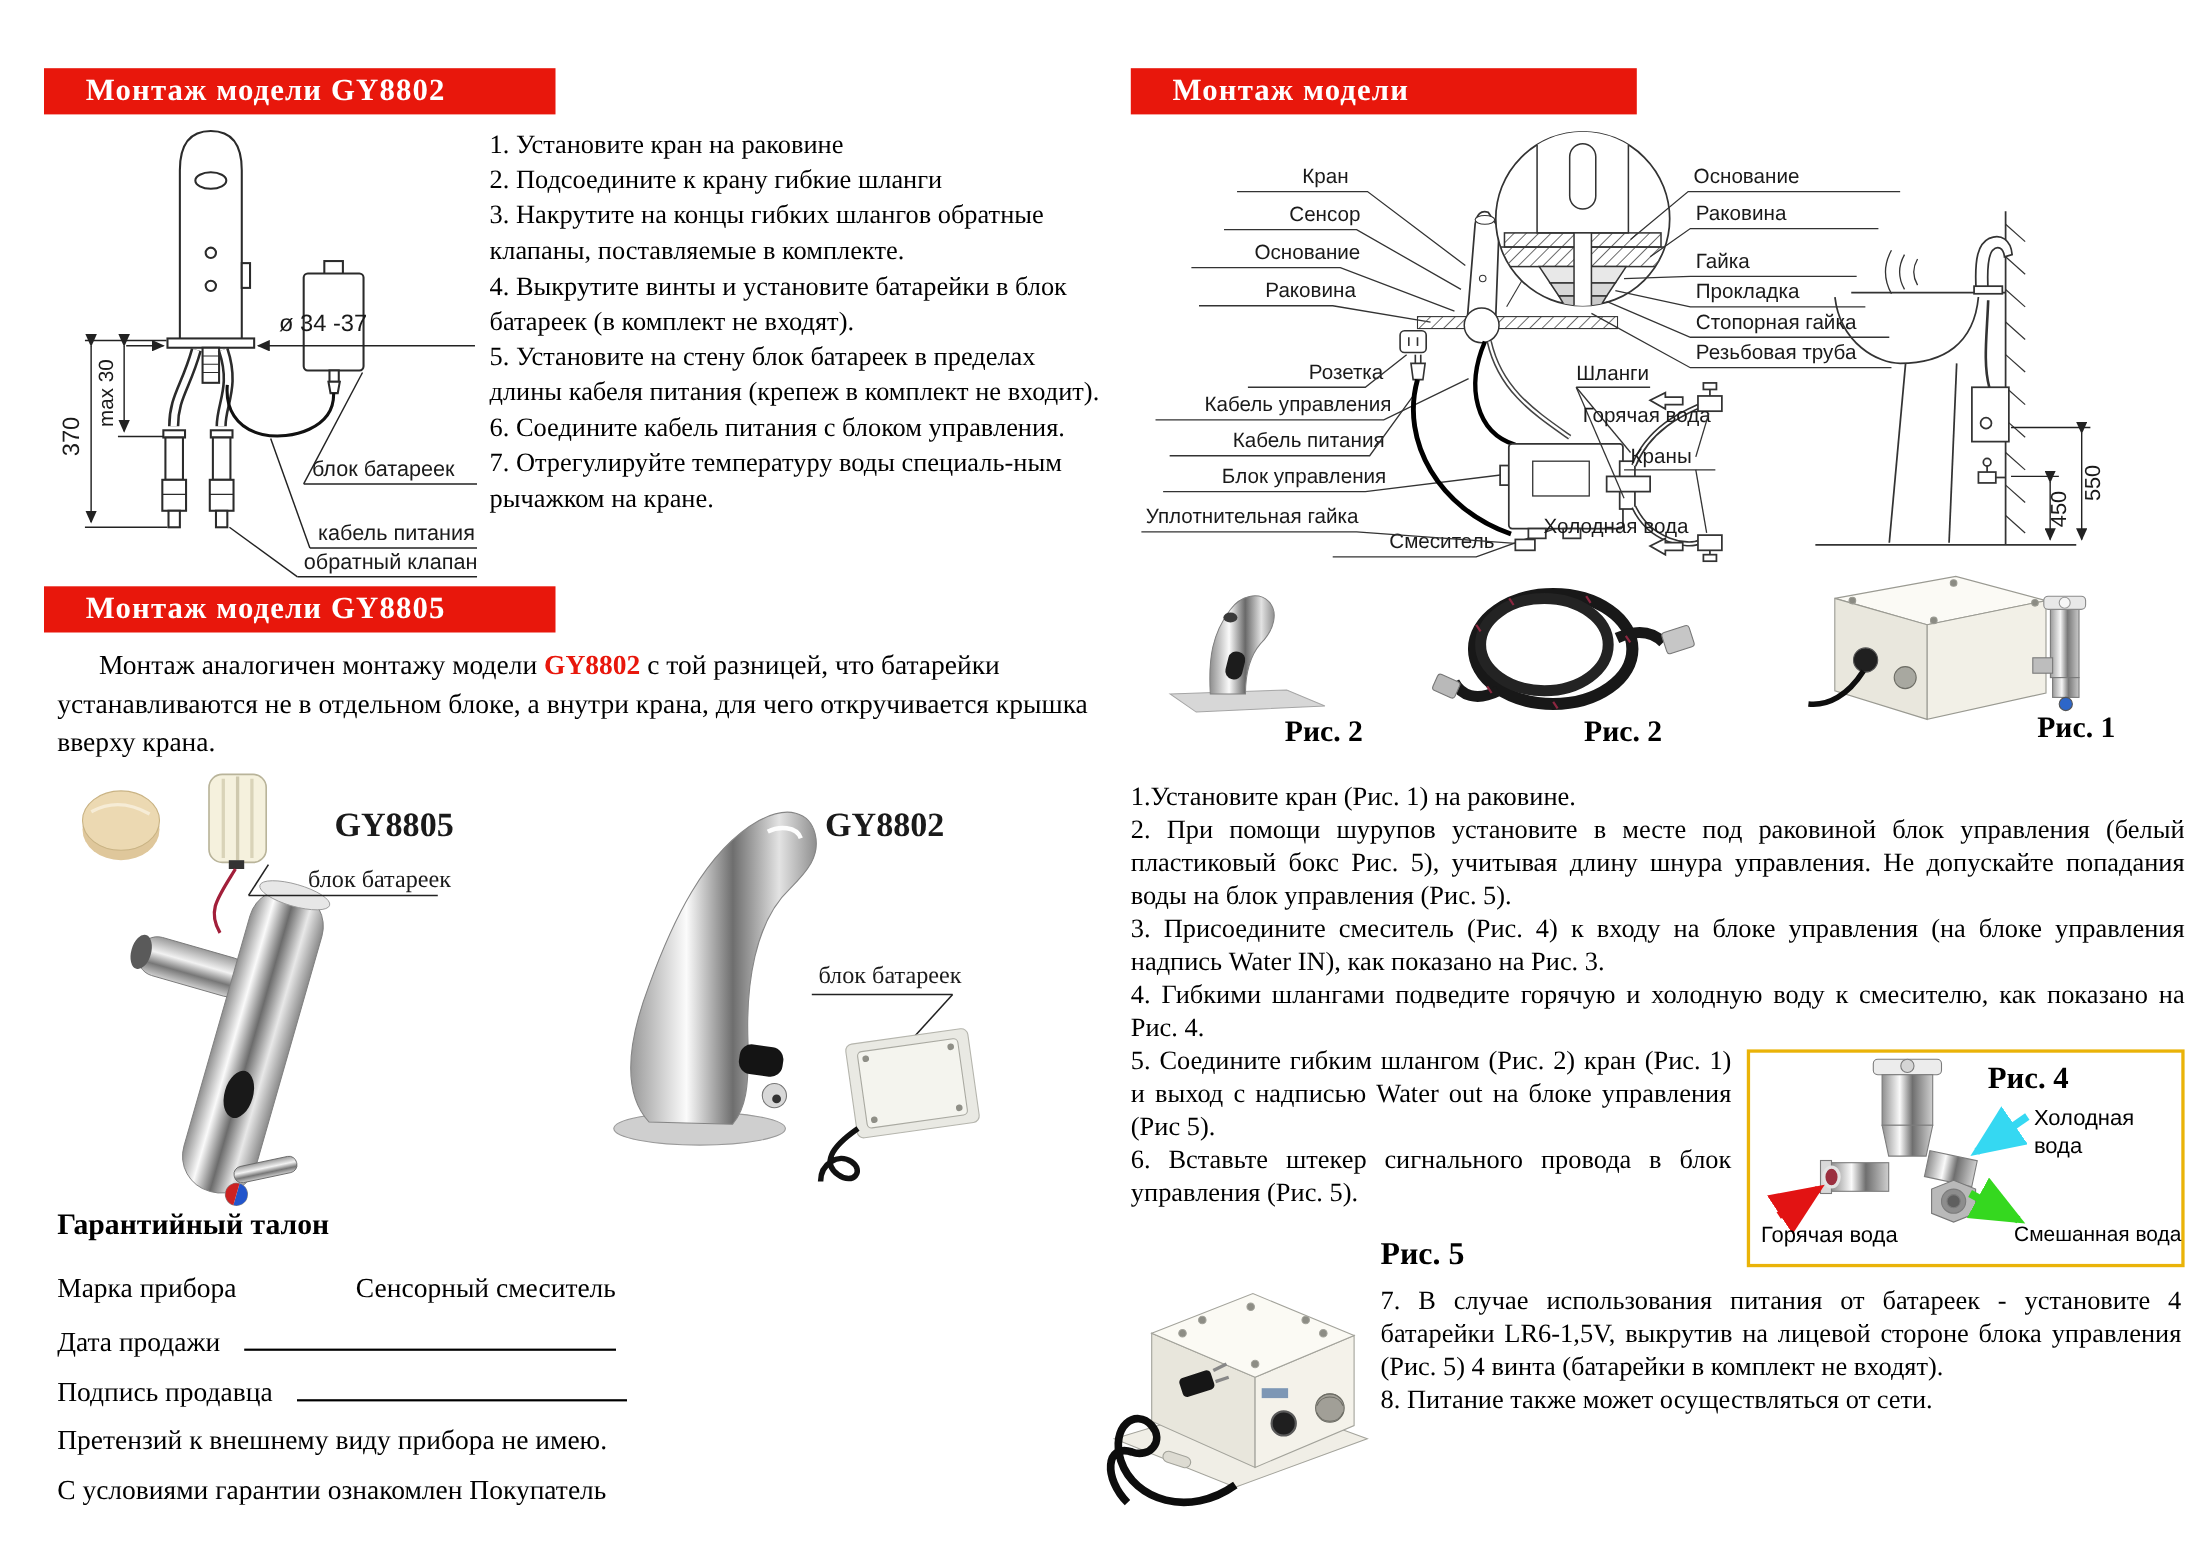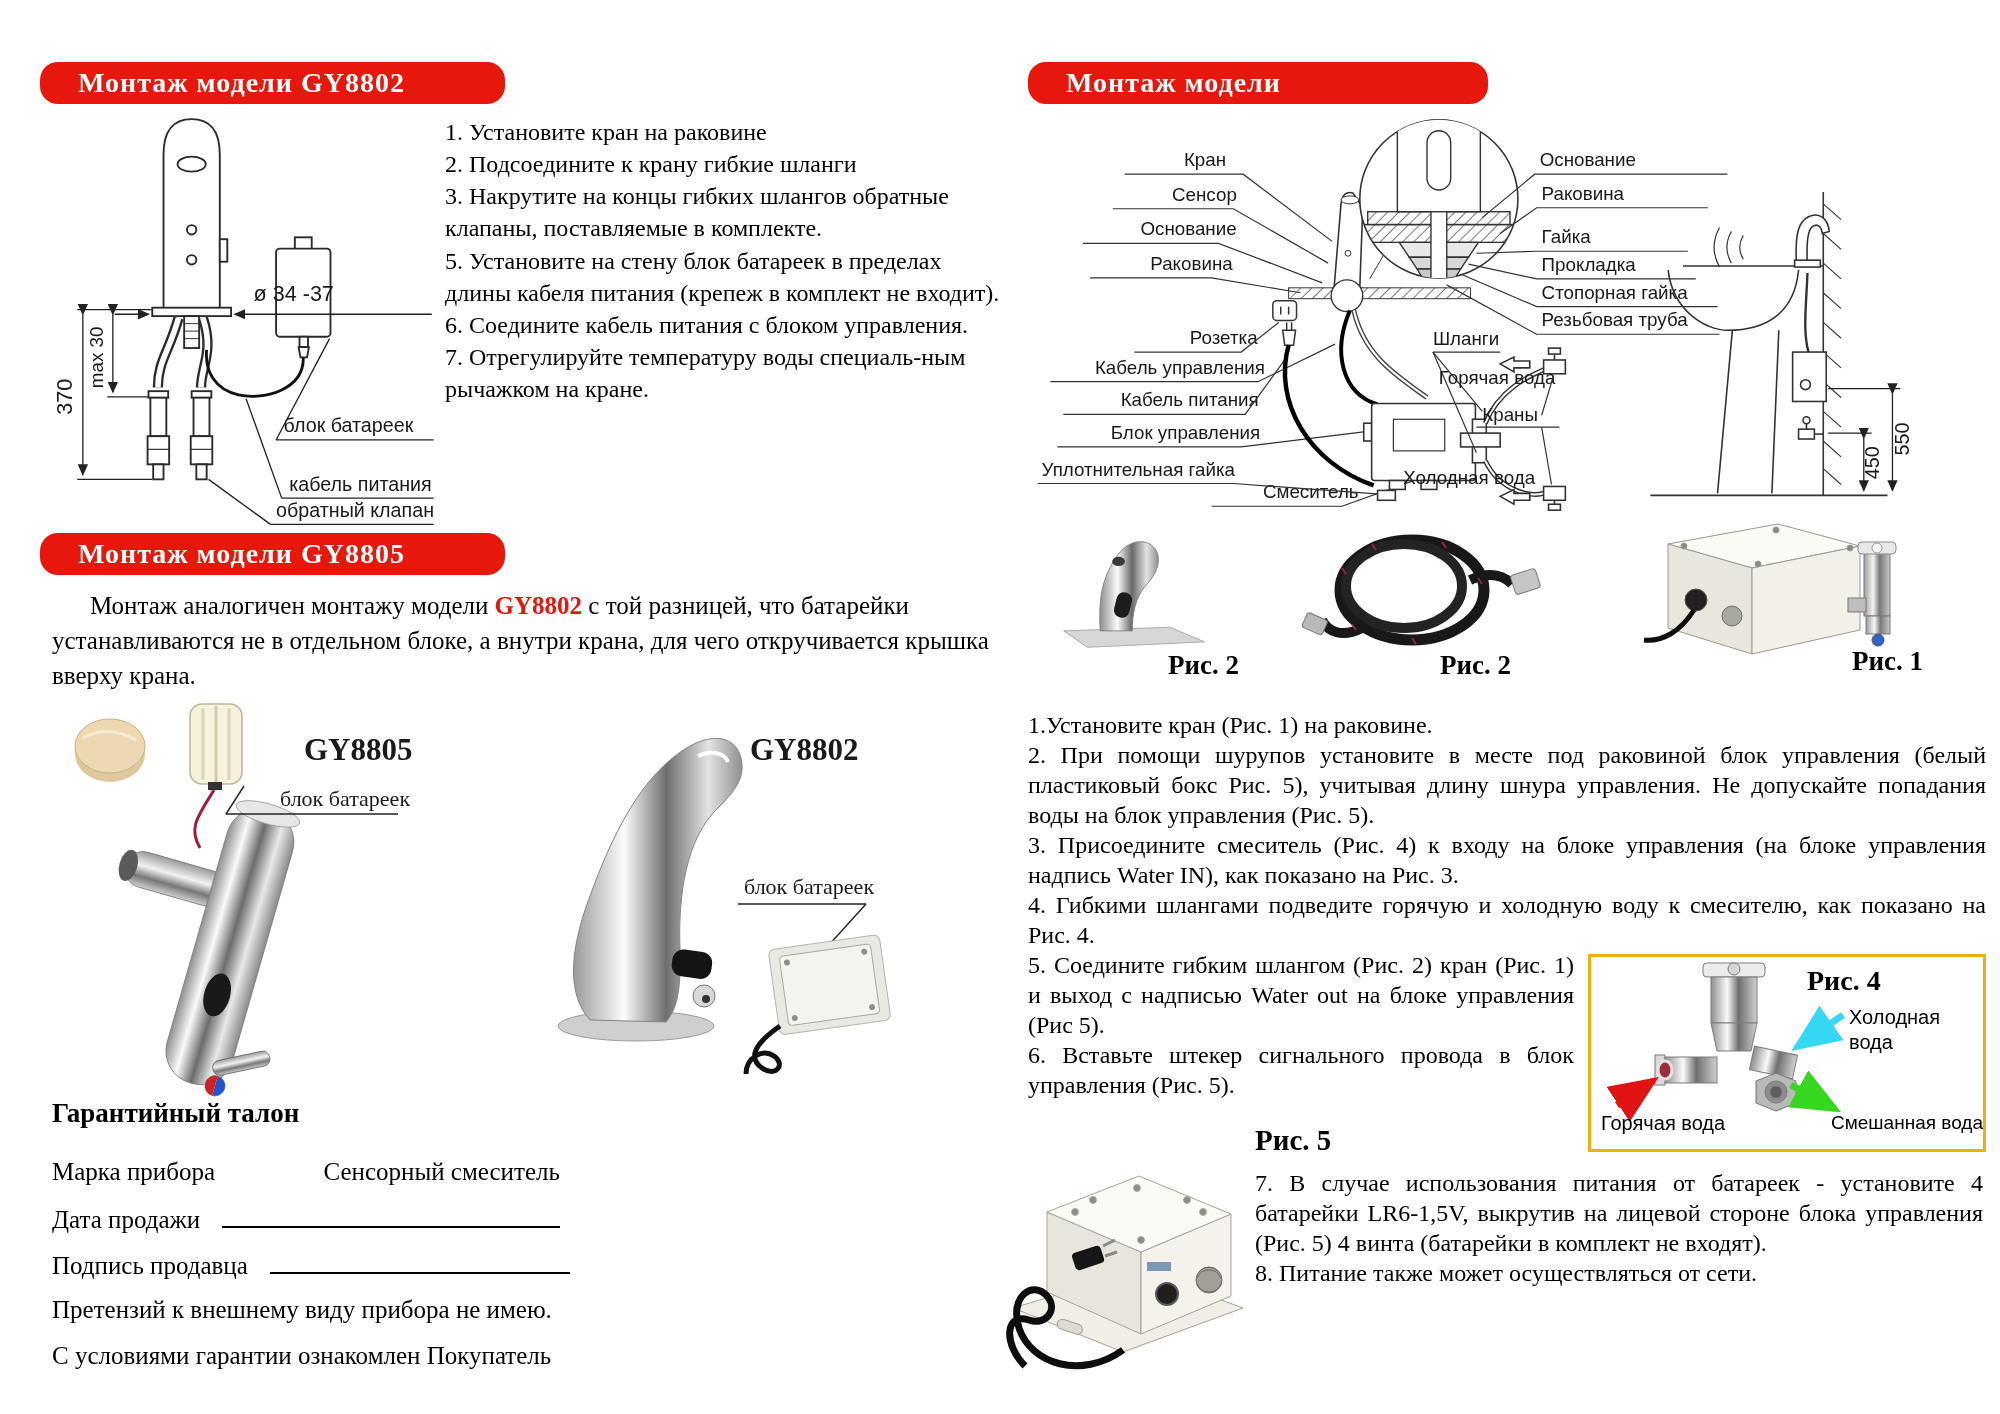--- a/index.html
+++ b/index.html
@@ -1,20 +1,20 @@
 <!DOCTYPE html>
 <html><head>
 <meta charset="utf-8">
 <style>
   html,body{margin:0;padding:0;background:#fff;}
   .page{position:relative;width:2000px;height:1414px;background:#ffffff;overflow:hidden;
         font-family:"Liberation Serif",serif;color:#000;}
   .abs{position:absolute;}
   .redbar{background:#e8170c;color:#fff;font-weight:bold;font-size:28px;line-height:42px;
-          height:42px;padding-left:38px;letter-spacing:1px;font-family:"Liberation Serif",serif;border-radius:18px;}
+          height:42px;padding-left:38px;letter-spacing:1px;font-family:"Liberation Serif",serif;}
   .steps{font-size:24px;line-height:1.34;}
   .steps p{margin:0;}
   .rsteps{font-size:24px;line-height:1.25;text-align:justify;}
   .rsteps p{margin:0;}
   .para{font-size:25px;line-height:1.4;text-indent:38px;}
   .red{color:#e8170c;font-weight:bold;}
   .warr-title{font-size:27px;font-weight:bold;}
   .warr-row{font-size:25px;}
   .uline{display:inline-block;border-bottom:2px solid #000;height:22px;vertical-align:baseline;}
   .figcap{font-size:27px;font-weight:bold;font-family:"Liberation Serif",serif;}
@@ -98,20 +98,21 @@
     </g>
     <text x="240" y="348" font-size="21">блок батареек</text>
     <text x="246" y="410" font-size="21">кабель питания</text>
     <text x="232" y="438" font-size="21">обратный клапан</text>
   </svg>
 
   <div class="abs steps" style="left:445px;top:116px;width:558px;">
     <p>1. Установите кран на раковине</p>
     <p>2. Подсоедините к крану гибкие шланги</p>
     <p>3. Накрутите на концы гибких шлангов обратные клапаны, поставляемые в комплекте.</p>
+    <p>4. Выкрутите винты и установите батарейки в блок  батареек (в комплект не входят).</p>
     <p>5. Установите на стену блок батареек в пределах длины кабеля питания (крепеж в комплект не входит).</p>
     <p>6. Соедините кабель питания с блоком управления.</p>
     <p>7. Отрегулируйте температуру воды специаль-ным рычажком на кране.</p>
   </div>
 
   <div class="abs redbar" style="left:40px;top:533px;width:427px;">
     <span>Монтаж модели  GY8805</span>
   </div>
 
   <div class="abs para" style="left:52px;top:588px;width:948px;">

